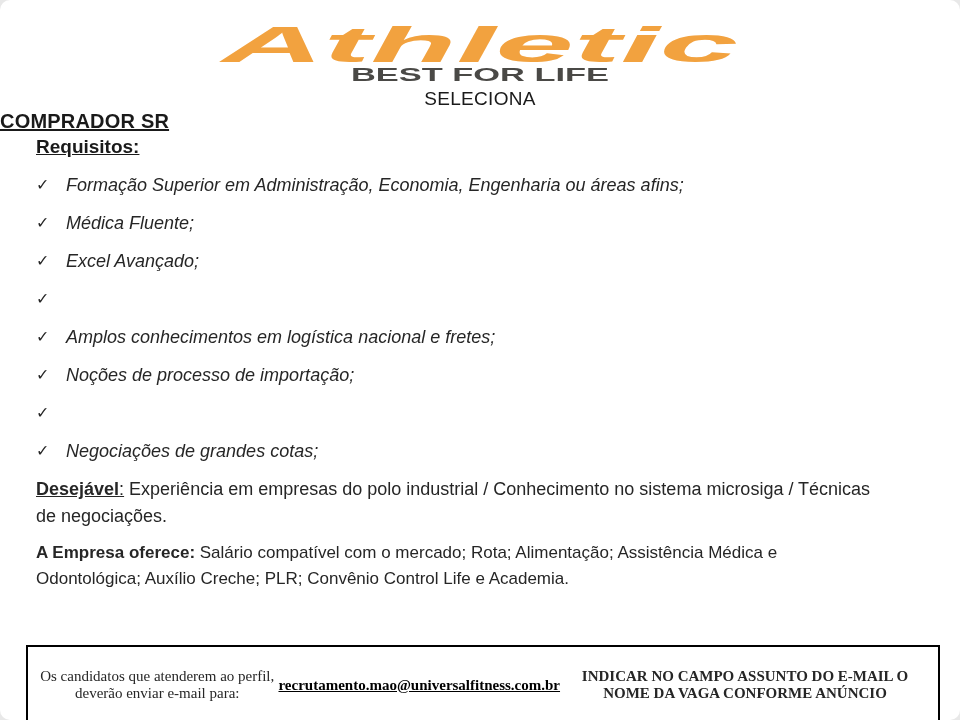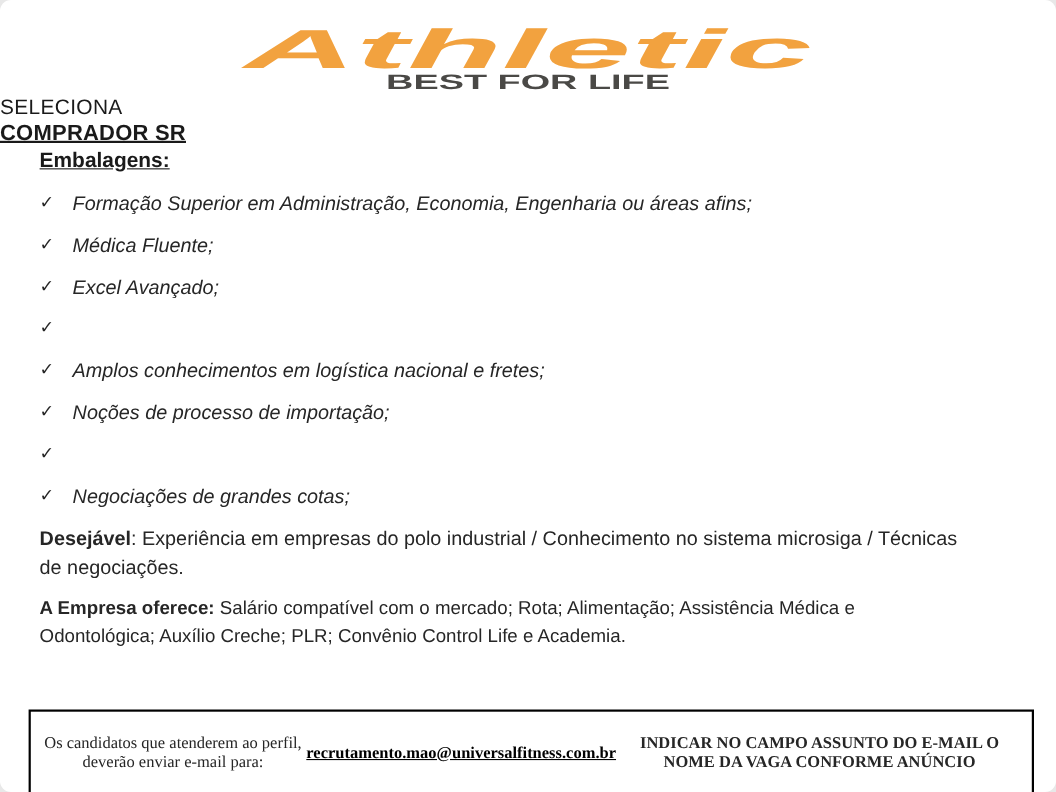--- a/index.html
+++ b/index.html
@@ -23,20 +23,21 @@
     text-align: center;
   }
   .logo-svg { display: inline-block; }
 
   
   .headline {
     position: absolute;
     top: 88px;
     left: 0;
     width: 100%;
+    text-align: center;
     font-size: 19px;
     letter-spacing: 0.3px;
     color: #1a1a1a;
   }
   .job-title {
     position: absolute;
     top: 110px;
     left: 0;
     width: 100%;
     text-align: left;
@@ -76,21 +77,21 @@
     line-height: 26px;
     color: #262626;
   }
   .li-text { white-space: pre-line; font-style: italic; }
 
   .desejavel {
     margin: 0;
     font-size: 18px;
     line-height: 27px;
   }
-  .desejavel .u { }
+  .desejavel .u { text-decoration: underline; }
   .desejavel .lbl { font-weight: bold; }
   .desejavel .txt { white-space: pre-line; }
 
   .oferta {
     margin: 10px 0 0 0;
     font-size: 17px;
     line-height: 26px;
   }
   .oferta .lbl { font-weight: bold; }
   .oferta .txt { white-space: pre-line; }
@@ -131,21 +132,21 @@
     <svg class="logo-svg" width="540" height="64" viewBox="0 0 540 64">
       <text x="270" y="40" text-anchor="middle" textLength="516" lengthAdjust="spacingAndGlyphs" font-family="Liberation Sans, sans-serif" font-size="50" font-weight="bold" font-style="italic" fill="#F2A23F">Athletic</text>
       <text x="270" y="59" text-anchor="middle" textLength="258" lengthAdjust="spacingAndGlyphs" font-family="Liberation Sans, sans-serif" font-size="19" font-weight="bold" fill="#4A4946">BEST FOR LIFE</text>
     </svg>
   </div>
 
   <div class="headline">SELECIONA</div>
   <div class="job-title">COMPRADOR SR</div>
 
   <div class="content">
-    <h2 class="req-heading">Embalagens:</h2>
+    <h2 class="req-heading">Requisitos:</h2>
 
     <ul class="req-list">
       <li>
         <span class="check">✓</span>
         <span class="li-text">Formação Superior em Administração, Economia, Engenharia ou áreas afins;</span>
       </li>
       <li>
         <span class="check">✓</span>
         <span class="li-text">Médica Fluente;</span>
       </li>

